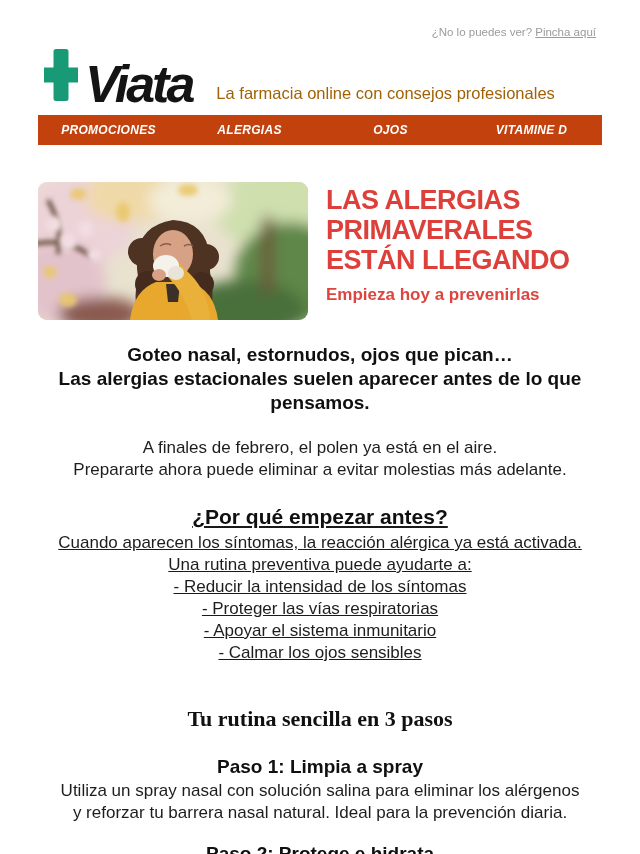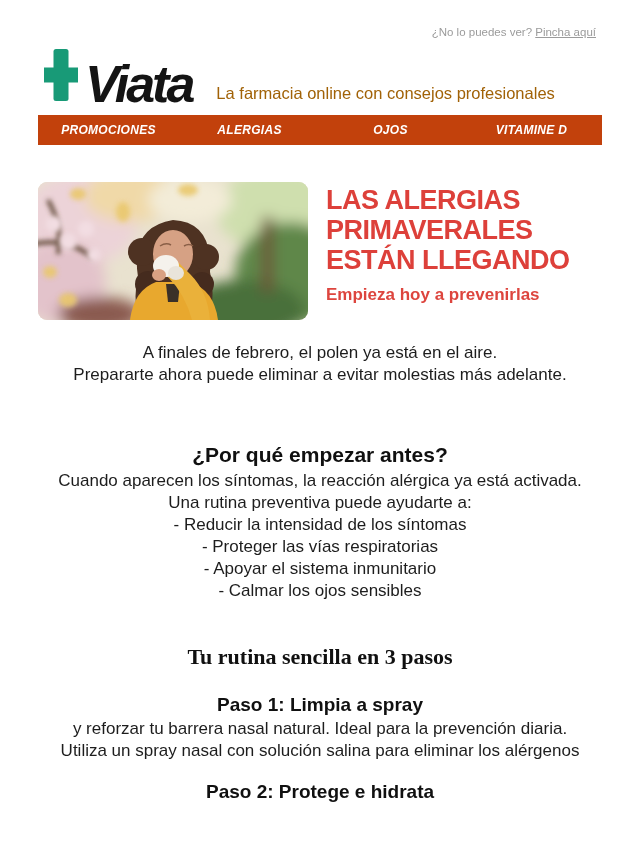--- a/index.html
+++ b/index.html
@@ -50,21 +50,21 @@
   .hero-sub { font-size:17px; font-weight:bold; color:#dd453e; margin-top:10px; }
 
   
   .intro-bold {
     margin-top:23px; text-align:center;
     font-size:19px; font-weight:bold; line-height:24px; color:#101010;
   }
   .intro-reg { margin-top:22px; text-align:center; font-size:17px; line-height:22px; color:#1d1d1d; }
 
   .section-title { text-align:center; font-weight:bold; color:#101010; }
-  .why { margin-top:57px; }
+  .why { margin-top:24px;text-decoration:underline; }
   .why .section-title { font-size:21px; margin-bottom:3px; }
   .why .line { text-align:center; font-size:17px; line-height:22px; color:#1d1d1d; }
 
   .routine-title { margin-top:42px; font-size:22px;font-family:Liberation Serif, serif; }
   .step-title { margin-top:24px; font-size:19px; }
   .step-body { text-align:center; font-size:17px; line-height:22px; margin-top:2px; color:#1d1d1d; }
   .cutoff-title { margin-top:19px; font-size:19px; }
 </style>
 </head>
 <body>
@@ -155,38 +155,42 @@
     <div class="hero-text">
       <div class="hero-title">
         <div>LAS ALERGIAS</div>
         <div>PRIMAVERALES</div>
         <div>ESTÁN LLEGANDO</div>
       </div>
       <div class="hero-sub">Empieza hoy a prevenirlas</div>
     </div>
   </div>
 
+  <div class="intro-bold">
+    <div>Goteo nasal, estornudos, ojos que pican…</div>
+    <div>Las alergias estacionales suelen aparecer antes de lo que pensamos.</div>
+  </div>
   <div class="intro-reg">
     <div>A finales de febrero, el polen ya está en el aire.</div>
     <div>Prepararte ahora puede eliminar a evitar molestias más adelante.</div>
   </div>
 
   <div class="why">
     <div class="section-title">¿Por qué empezar antes?</div>
     <div class="line">Cuando aparecen los síntomas, la reacción alérgica ya está activada.</div>
     <div class="line">Una rutina preventiva puede ayudarte a:</div>
     <div class="line">- Reducir la intensidad de los síntomas</div>
     <div class="line">- Proteger las vías respiratorias</div>
     <div class="line">- Apoyar el sistema inmunitario</div>
     <div class="line">- Calmar los ojos sensibles</div>
   </div>
 
   <div class="section-title routine-title">Tu rutina sencilla en 3 pasos</div>
 
   <div class="section-title step-title">Paso 1: Limpia a spray</div>
   <div class="step-body">
+    <div>Utiliza un spray nasal con solución salina para eliminar los alérgenos</div>
     <div>y reforzar tu barrera nasal natural. Ideal para la prevención diaria.</div>
-    <div>Utiliza un spray nasal con solución salina para eliminar los alérgenos</div>
   </div>
 
   <div class="section-title cutoff-title">Paso 2: Protege e hidrata</div>
 
 </div>
 
 </body></html>

